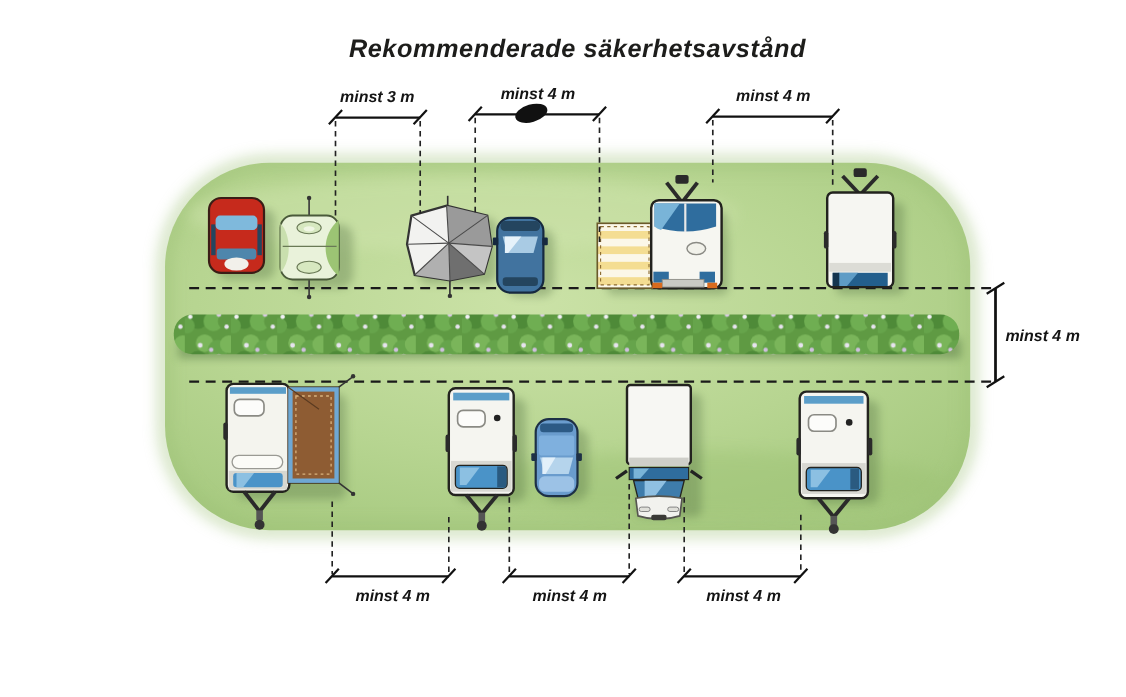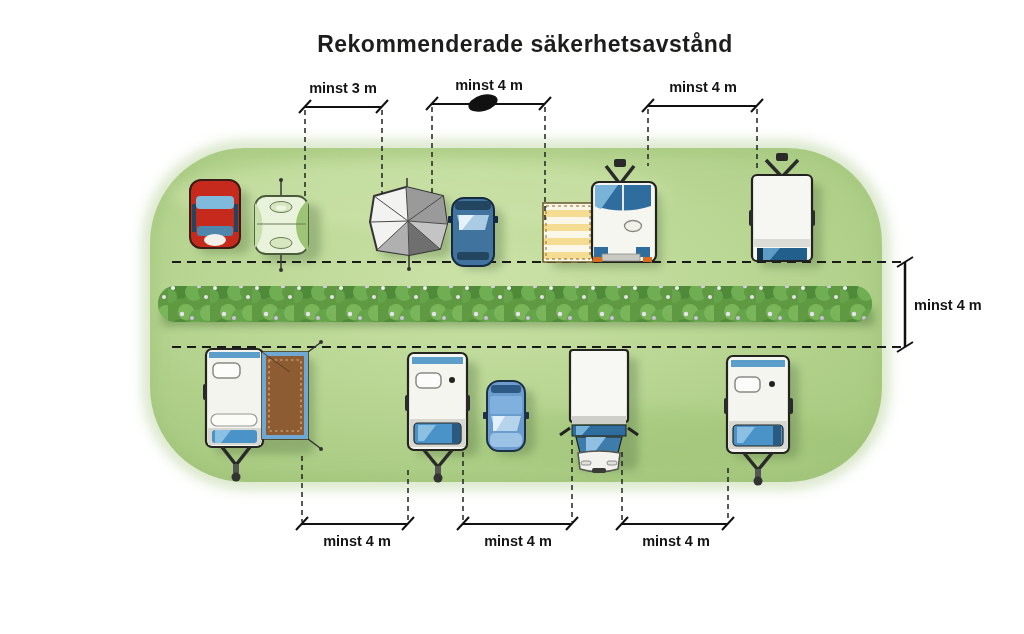--- a/index.html
+++ b/index.html
@@ -1,17 +1,17 @@
 <!DOCTYPE html>
 <html><head>
 <meta charset="utf-8">
 <style>
   html,body{margin:0;padding:0;background:#ffffff;}
   .canvas{position:relative;width:1024px;height:634px;background:#ffffff;overflow:hidden;
-          font-family:"Liberation Sans", sans-serif;}
+          font-family:"Liberation Sans", sans-serif;font-style:italic;}
   svg{position:absolute;left:0;top:0;}
   text{font-family:"Liberation Sans", sans-serif;}
   .title-text{font-size:23px;font-weight:bold;fill:#1d1d1b;letter-spacing:.5px;}
   .dim-label{font-size:14.5px;font-weight:bold;fill:#141414;}
 </style>
 </head>
 <body>
 
 <div class="canvas">
 <svg width="1024" height="634" viewBox="0 0 1024 634">

